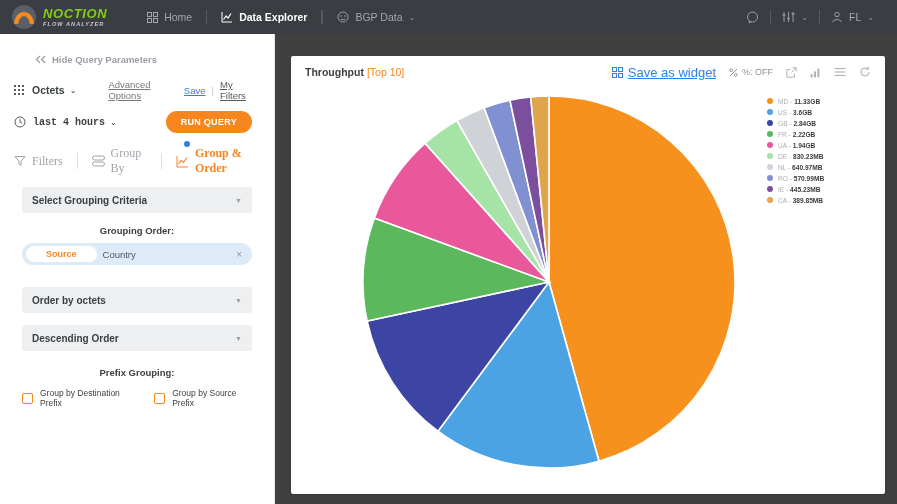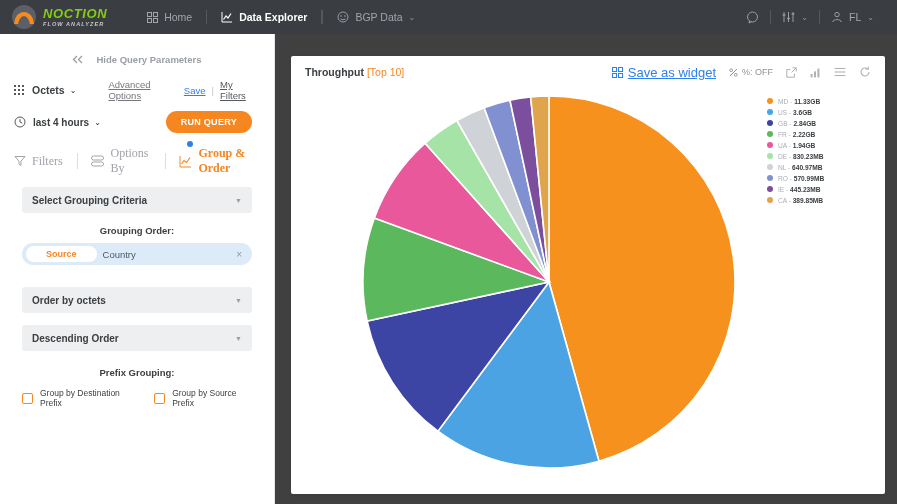--- a/index.html
+++ b/index.html
@@ -59,24 +59,25 @@
   svg { display: block; }
 
   
   .sidebar {
     position: absolute; top: 34px; left: 0;
     width: 275px; height: 470px;
     background: #ffffff;
     border-right: 1px solid #e3e5e8;
   }
   .hide-params {
-    display: flex; align-items: center; justify-content: center;
-    gap: 12px; height: 34px; margin-top: 8px;
+    display: flex; align-items: center; justify-content: flex-start;
+    gap: 5px; height: 34px; margin-top: 8px;
     font-size: 9.5px; color: #9a9ea4; font-weight: bold;
     cursor: pointer;
+    margin-left: 35px;
   }
   .row-octets {
     display: flex; align-items: center;
     padding: 0 14px; height: 24px; margin-top: 2px;
   }
   .octets-label {
     font-size: 10.5px; font-weight: bold; color: #3c4043;
     margin-left: 7px; margin-right: 5px;
   }
   .adv-opts {
@@ -90,21 +91,21 @@
   .link-sep { margin: 0 6px; color: #c4c6c9; font-size: 9.5px; }
   .link-myfilters {
     font-size: 9.5px; color: #55585c; text-decoration: underline; cursor: pointer;
   }
   .row-time {
     display: flex; align-items: center;
     padding: 0 14px; height: 30px; margin-top: 5px;
   }
   .time-label {
     font-size: 10px; font-weight: bold; color: #3c4043;
-    margin-left: 7px; margin-right: 5px;
+    margin-left: 7px; margin-right: 5px; font-family: Liberation Mono, monospace;
   }
   .btn-run {
     margin-left: auto; margin-right: 8px;
     background: #f6861f; color: #ffffff;
     font-size: 9px; font-weight: bold; letter-spacing: .3px;
     border: none; border-radius: 11px;
     padding: 6px 15px; cursor: pointer;
   }
   .tabs {
     display: flex; align-items: center;
@@ -351,21 +352,21 @@
         <span class="tab-label">Filters</span>
       </div>
       <div class="tab-sep"></div>
       <div class="tab">
         <span>
           <svg width="13" height="12" viewBox="0 0 13 12">
               <rect x="0.5" y="1" width="12" height="4" rx="2" fill="none" stroke="#a0a3a8" stroke-width="1"></rect>
               <rect x="0.5" y="7" width="12" height="4" rx="2" fill="none" stroke="#a0a3a8" stroke-width="1"></rect>
             </svg>
         </span>
-        <span class="tab-label">Options By</span>
+        <span class="tab-label">Group By</span>
       </div>
       <div class="tab-sep"></div>
       <div class="tab active">
         <span class="dot-badge"></span>
         <span>
           <svg width="13" height="13" viewBox="0 0 13 13">
               <path d="M1 1 L1 12 L12 12" fill="none" stroke="#f6861f" stroke-width="1"></path>
               <path d="M2.5 9 L5 5.5 L7.5 7.5 L11 2.5" fill="none" stroke="#f6861f" stroke-width="1.2"></path>
             </svg>
         </span>

